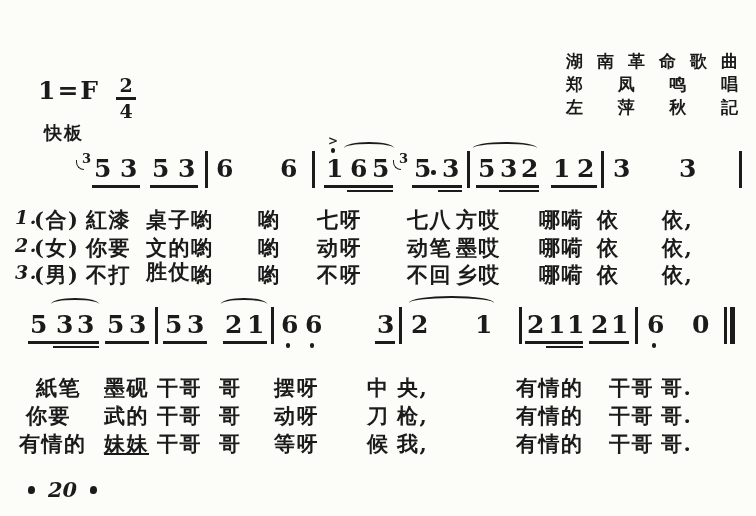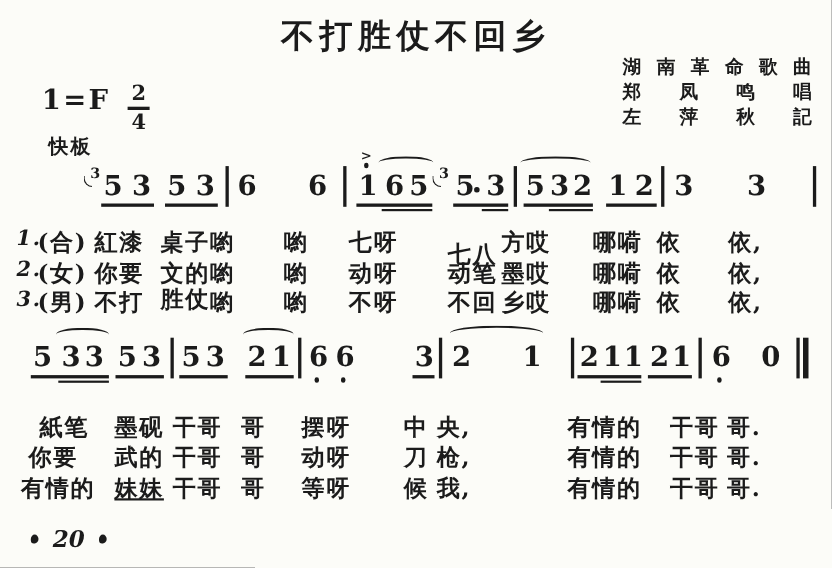--- a/index.html
+++ b/index.html
@@ -35,21 +35,20 @@
   .watermark{position:absolute;left:556px;top:489px;display:flex;align-items:center;white-space:nowrap;}
   .wm-prefix{font-size:14px;color:#2e2e2e;font-family:"DejaVu Sans",sans-serif;}
   .wm-logo{margin:0 3px 0 7px;display:inline-block;}
   .wm-primary{font-size:16px;font-weight:bold;}
   .wm-secondary{font-size:16px;font-weight:bold;}
 </style>
 </head>
 <body>
 
 <div class="page">
-  <div class="title">不打胜仗不回乡</div>
 
   <div class="credits">
       <div class="credit-line">
         <span>湖</span>
         <span>南</span>
         <span>革</span>
         <span>命</span>
         <span>歌</span>
         <span>曲</span>
       </div>
@@ -172,21 +171,21 @@
       <div class="slur" style="left: 221px; width: 46px; height: 12px; top: -14px;"></div>
       <div class="slur" style="left: 409px; width: 85px; height: 14px; top: -16px;"></div>
     </div>
     <div class="lyr it" style="left: 15px; top: 206px;">1.</div>
     <div class="lyr" style="left: 34px; top: 206px;">(合)</div>
     <div class="lyr" style="left: 86px; top: 206px;">紅漆</div>
     <div class="lyr" style="left: 146px; top: 206px;">桌子</div>
     <div class="lyr" style="left: 191px; top: 206px;">喲</div>
     <div class="lyr" style="left: 258px; top: 206px;">喲</div>
     <div class="lyr" style="left: 317px; top: 206px;">七呀</div>
-    <div class="lyr" style="left: 407px; top: 217px; text-align: right;">七八</div>
+    <div class="lyr" style="left: 407px; top: 206px; text-align: right;">七八</div>
     <div class="lyr" style="left: 456px; top: 206px;">方哎</div>
     <div class="lyr" style="left: 539px; top: 206px;">哪嗬</div>
     <div class="lyr" style="left: 597px; top: 206px;">依</div>
     <div class="lyr" style="left: 662px; top: 206px;">依,</div>
     <div class="lyr it" style="left: 15px; top: 233.5px;">2.</div>
     <div class="lyr" style="left: 34px; top: 233.5px;">(女)</div>
     <div class="lyr" style="left: 86px; top: 233.5px;">你要</div>
     <div class="lyr" style="left: 146px; top: 233.5px;">文的</div>
     <div class="lyr" style="left: 191px; top: 233.5px;">喲</div>
     <div class="lyr" style="left: 258px; top: 233.5px;">喲</div>

